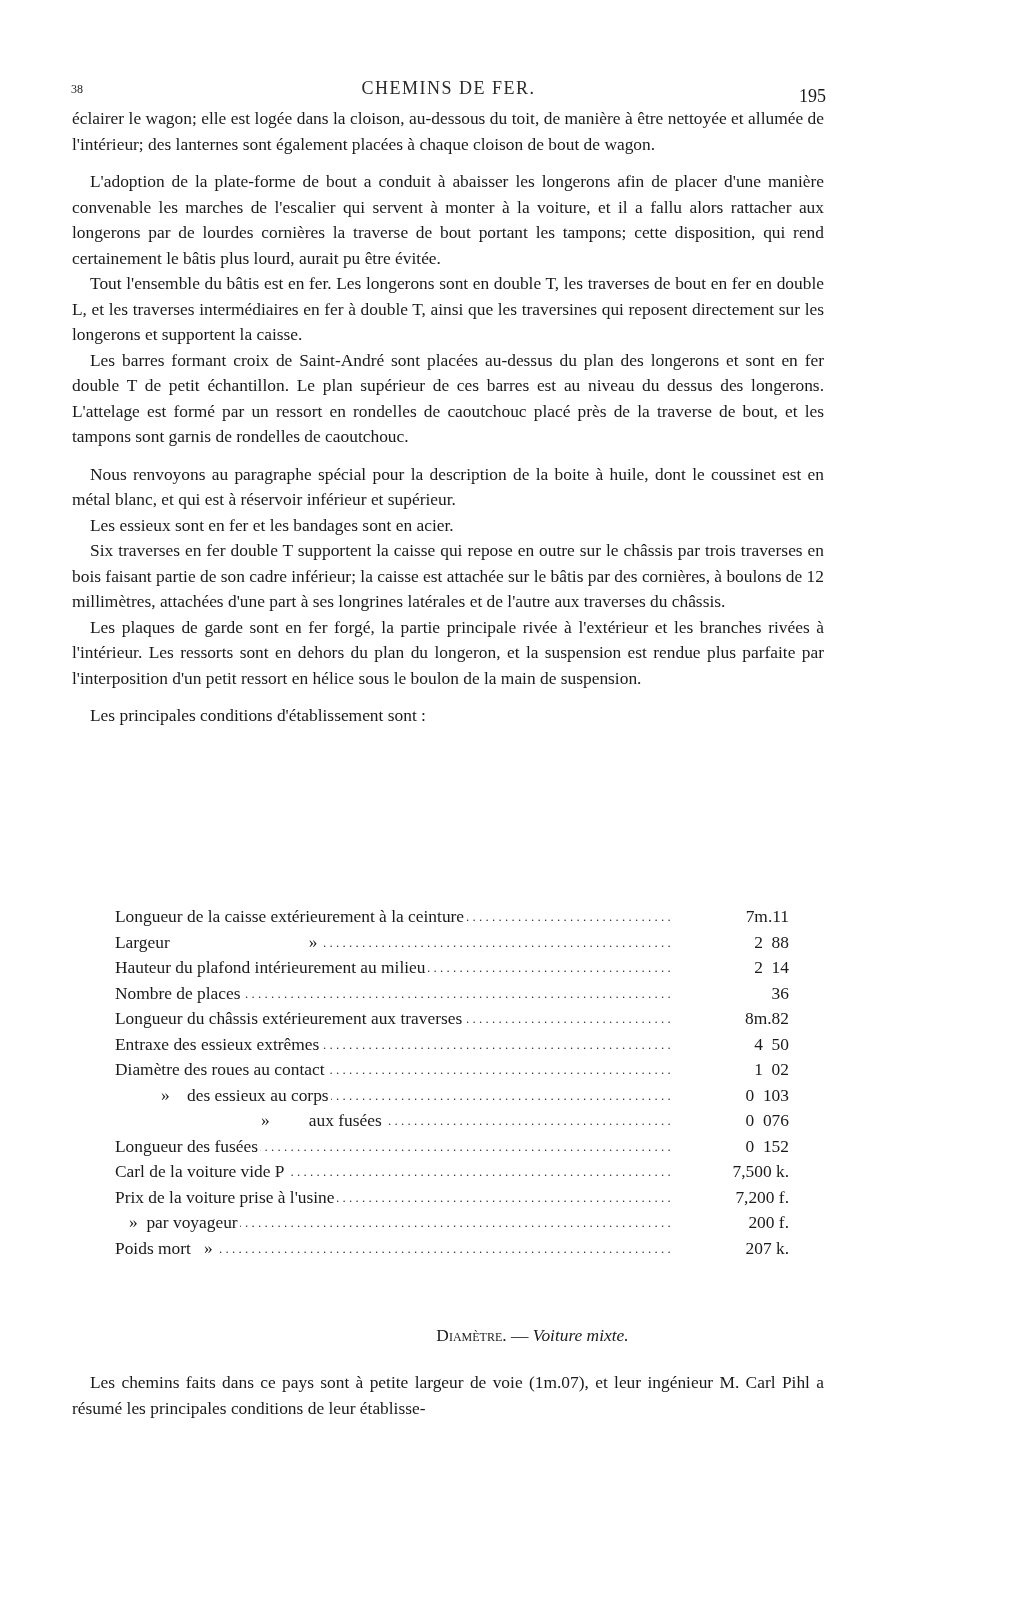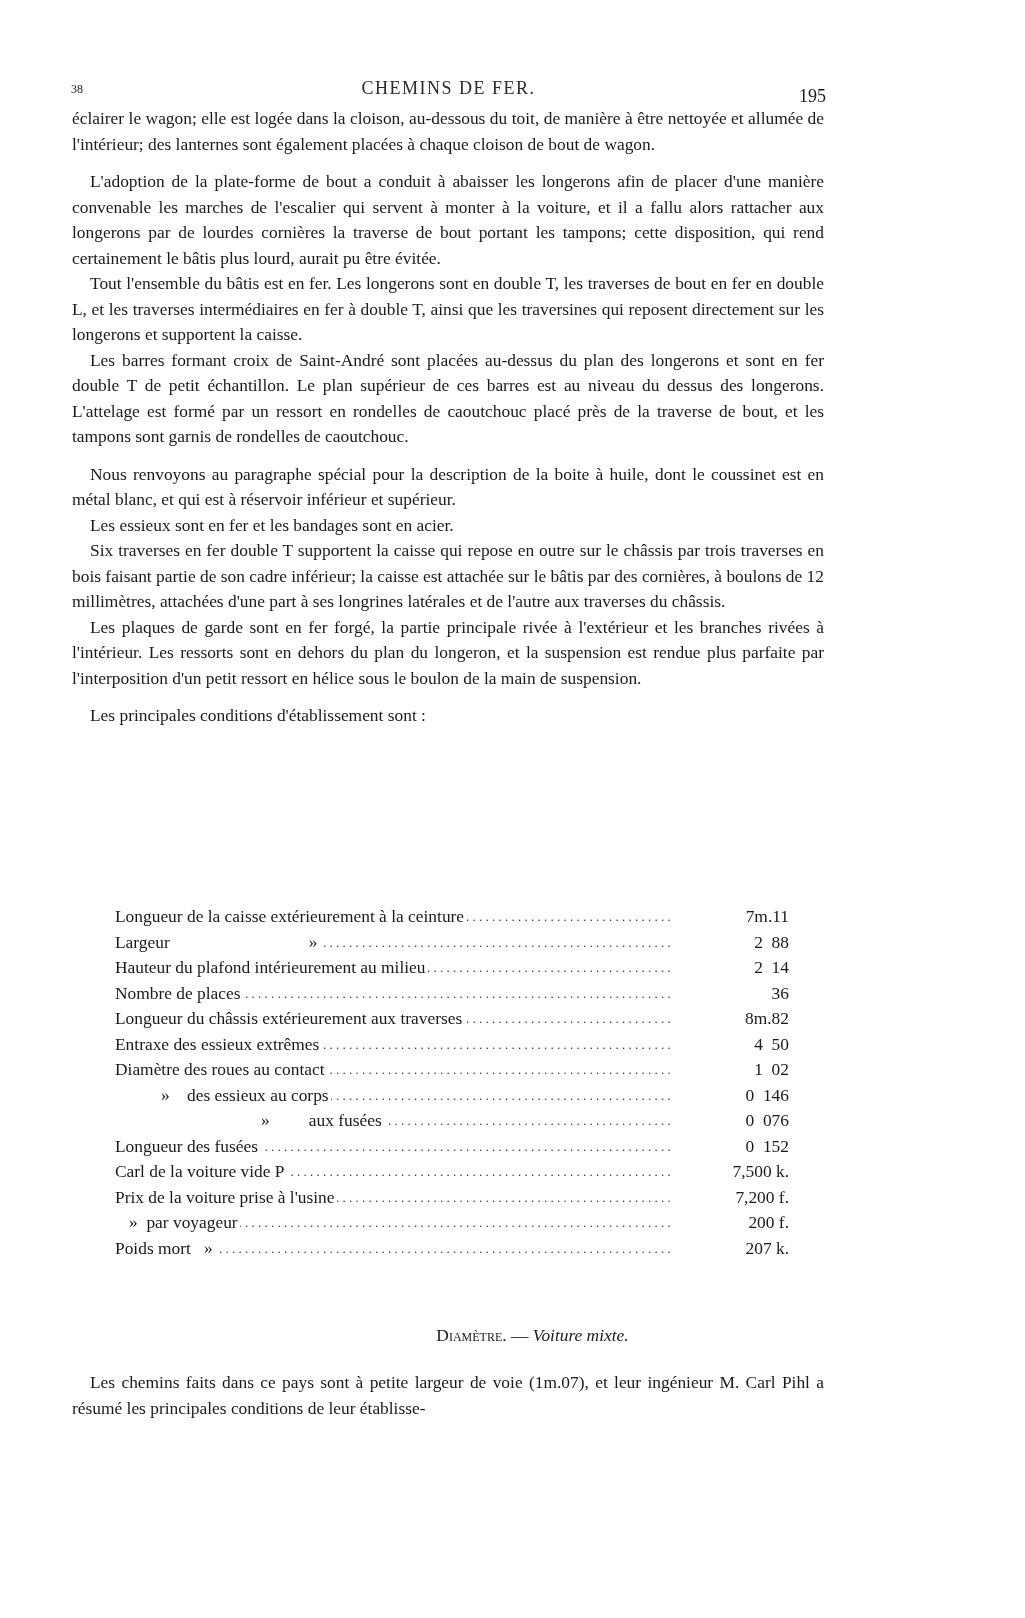--- a/index.html
+++ b/index.html
@@ -77,21 +77,21 @@
     <div class="row">
         <span class="label"><span class="txt">Entraxe des essieux extrêmes</span></span>
         <span class="value" style="white-space:pre">4  50</span>
       </div>
     <div class="row">
         <span class="label"><span class="txt">Diamètre des roues au contact</span></span>
         <span class="value" style="white-space:pre">1  02</span>
       </div>
     <div class="row">
         <span class="label"><span class="txt ind1" style="white-space:pre">»    des essieux au corps</span></span>
-        <span class="value" style="white-space:pre">0  146</span>
+        <span class="value" style="white-space:pre">0  103</span>
       </div>
     <div class="row">
         <span class="label"><span class="txt ind2" style="white-space:pre">»         aux fusées</span></span>
         <span class="value" style="white-space:pre">0  076</span>
       </div>
     <div class="row">
         <span class="label"><span class="txt">Longueur des fusées</span></span>
         <span class="value" style="white-space:pre">0  152</span>
       </div>
     <div class="row">

